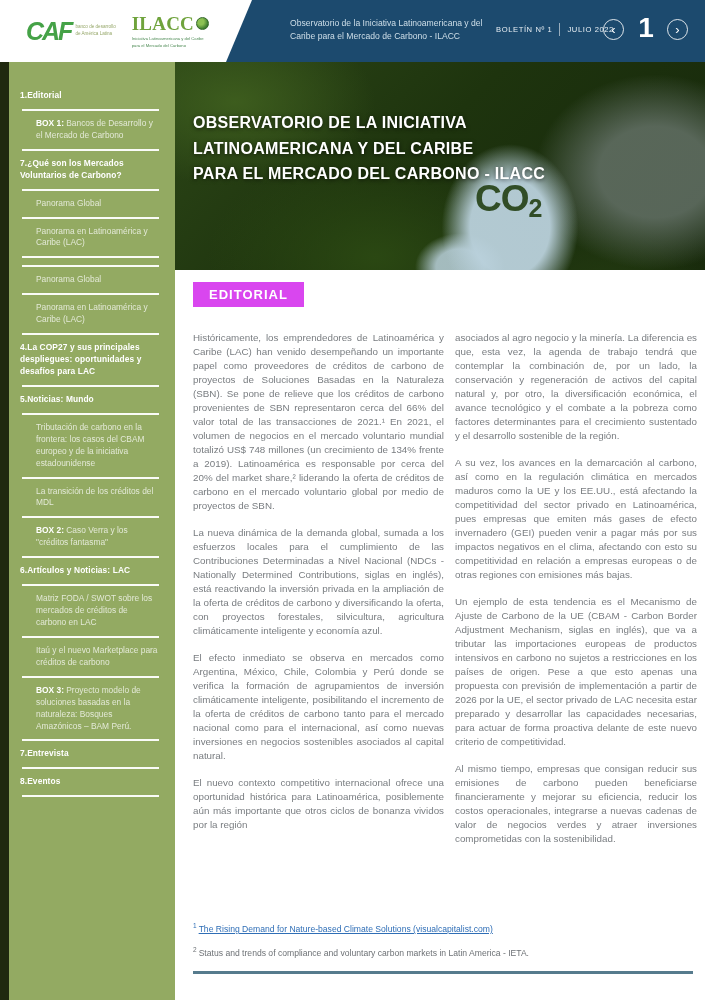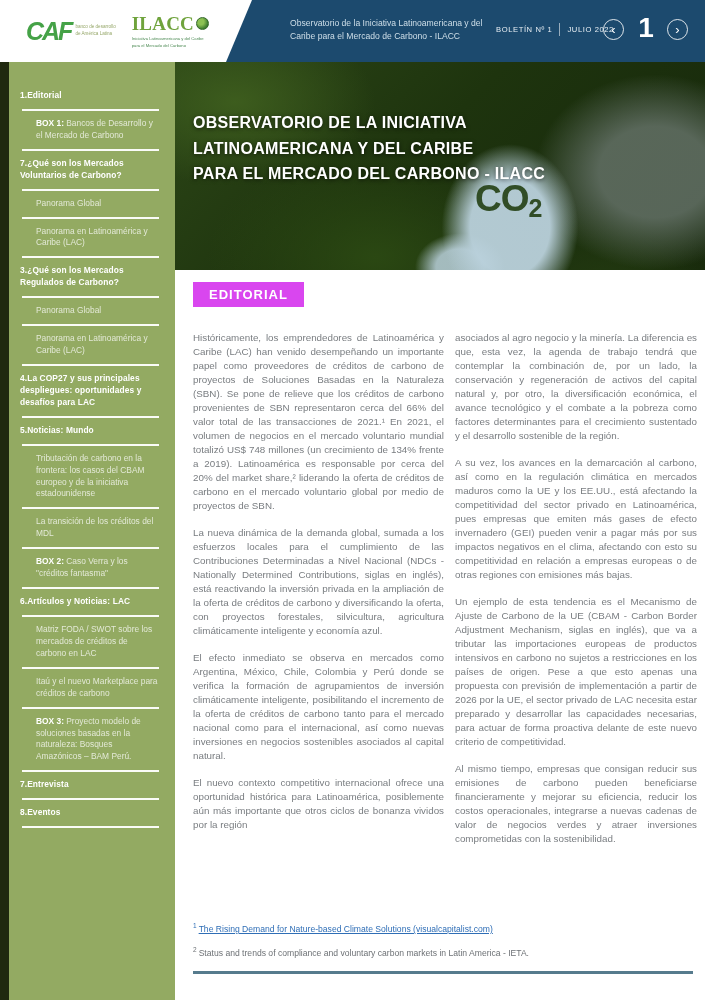--- a/index.html
+++ b/index.html
@@ -134,23 +134,20 @@
         <div class="si sub">
           <span class="si-prefix"></span><span>Panorama Global</span>
         </div>
         <div class="side-divider"></div>
 
         <div class="si sub">
           <span class="si-prefix"></span><span>Panorama en Latinoamérica y Caribe (LAC)</span>
         </div>
         <div class="side-divider"></div>
 
-        <div class="si heading">
-          <span class="si-prefix"></span><span>3.¿Qué son los Mercados Regulados de Carbono?</span>
-        </div>
         <div class="side-divider"></div>
 
         <div class="si sub">
           <span class="si-prefix"></span><span>Panorama Global</span>
         </div>
         <div class="side-divider"></div>
 
         <div class="si sub">
           <span class="si-prefix"></span><span>Panorama en Latinoamérica y Caribe (LAC)</span>
         </div>

